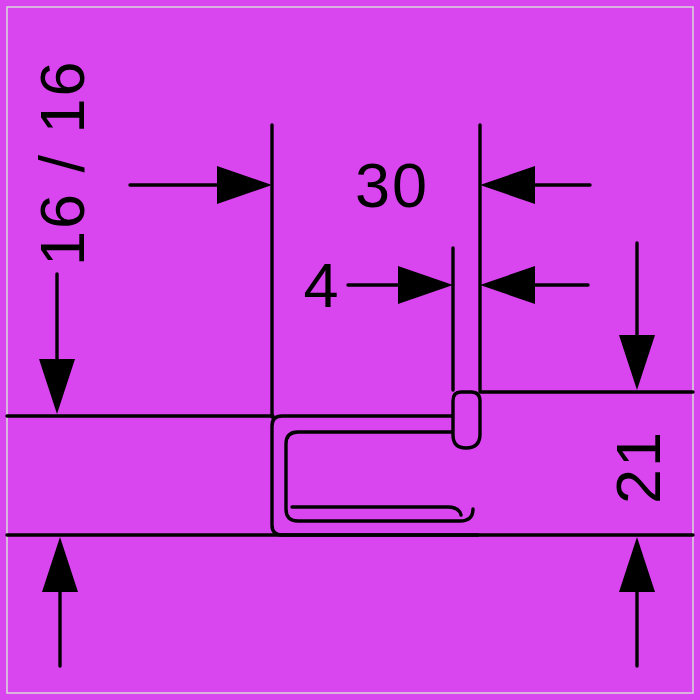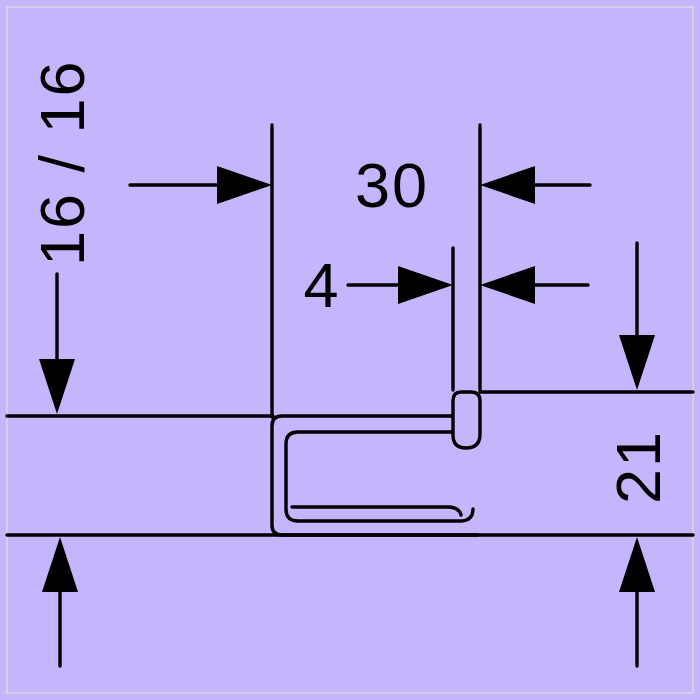--- a/index.html
+++ b/index.html
@@ -4,21 +4,21 @@
 <style>
   html, body {
     margin: 0;
     padding: 0;
     background: #ffffff;
   }
   .stage {
     width: 700px;
     height: 700px;
     position: relative;
-    background: #c4b5fd;
+    background: #d946ef;
     overflow: hidden;
   }
   svg { display: block; }
   .lbl {
     font-family: "Liberation Sans", "DejaVu Sans", sans-serif;
     font-size: 63px;
     fill: #000000;
     letter-spacing: 2px;
   }
   .ln {

